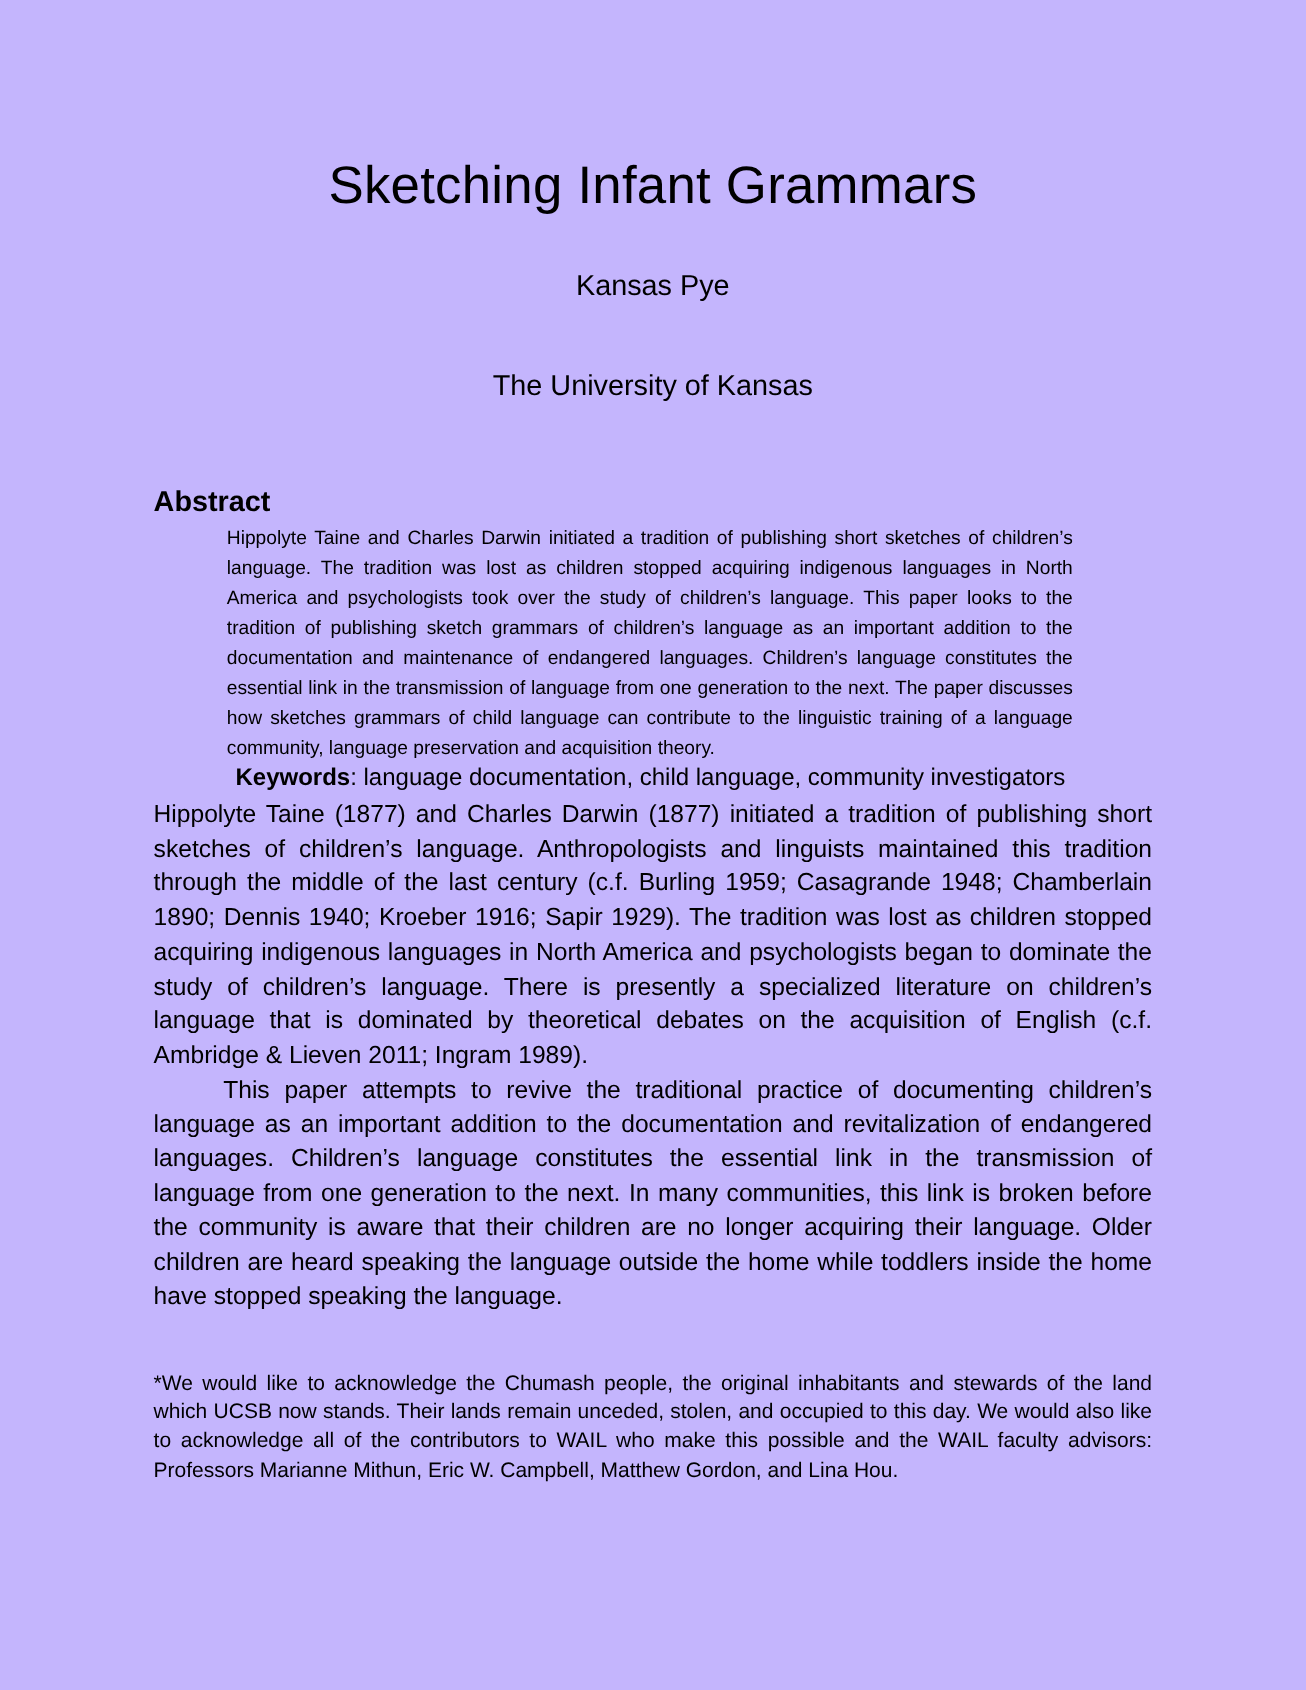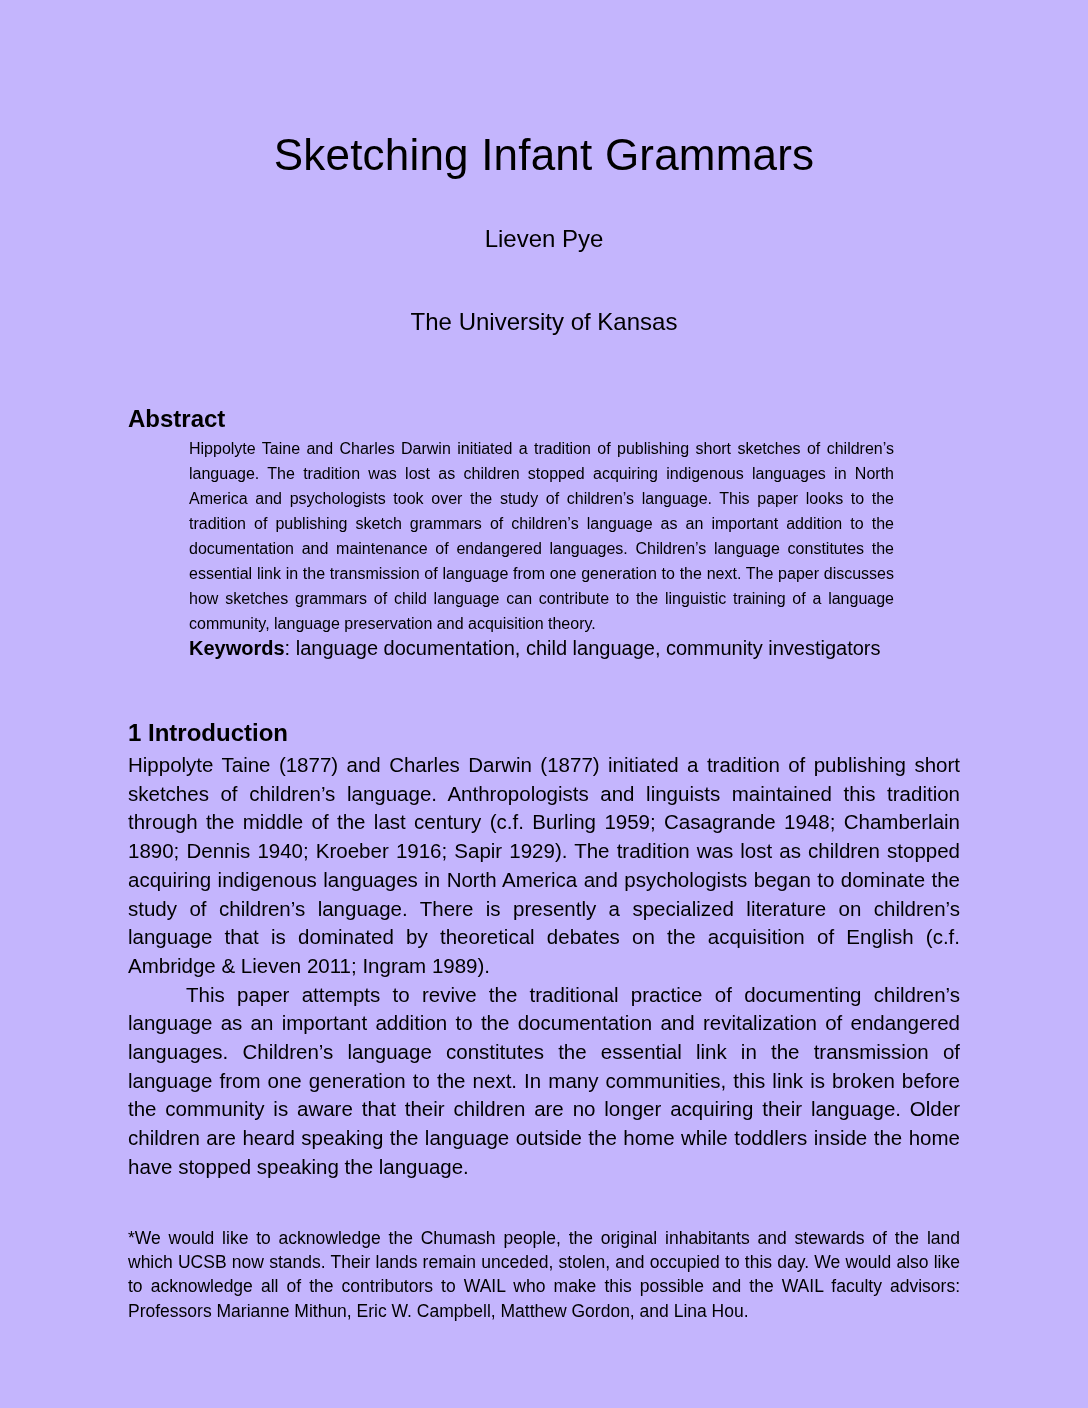--- a/index.html
+++ b/index.html
@@ -44,21 +44,21 @@
   .abstract-body {
     margin: 3px 66px 0 61px;
     font-size: 16px;
     line-height: 25px;
     text-align: justify;
   }
   .keywords {
     margin: 0 65px 0 61px;
     font-size: 20px;
     line-height: 25px;
-    text-align: left;
+    text-align: center;
   }
   .keywords .kw-label { font-weight: 700; }
   .section-heading {
     margin-top: 58px;
     font-size: 24px;
     line-height: 28px;
     font-weight: 700;
     text-align: left;
   }
   .body-para {
@@ -75,31 +75,30 @@
     text-align: justify;
   }
 </style>
 </head>
 <body>
 
 <div class="page">
 
   <h1 class="title">Sketching Infant Grammars</h1>
 
-  <p class="author">Lieven Pye</p>
+  <p class="author">Kansas Pye</p>
 
   <p class="affiliation">The University of Kansas</p>
 
   <section class="abstract">
     <h2 class="abstract-heading">Abstract</h2>
     <p class="abstract-body">Hippolyte Taine and Charles Darwin initiated a tradition of publishing short sketches of children’s language. The tradition was lost as children stopped acquiring indigenous languages in North America and psychologists took over the study of children’s language. This paper looks to the tradition of publishing sketch grammars of children’s language as an important addition to the documentation and maintenance of endangered languages. Children’s language constitutes the essential link in the transmission of language from one generation to the next. The paper discusses how sketches grammars of child language can contribute to the linguistic training of a language community, language preservation and acquisition theory.</p>
     <p class="keywords"><span class="kw-label">Keywords</span><span>: language documentation, child language, community investigators</span></p>
   </section>
 
   <section>
-    <h2 class="section-heading">1 Introduction</h2>
     <p class="body-para first">Hippolyte Taine (1877) and Charles Darwin (1877) initiated a tradition of publishing short sketches of children’s language. Anthropologists and linguists maintained this tradition through the middle of the last century (c.f. Burling 1959; Casagrande 1948; Chamberlain 1890; Dennis 1940; Kroeber 1916; Sapir 1929). The tradition was lost as children stopped acquiring indigenous languages in North America and psychologists began to dominate the study of children’s language. There is presently a specialized literature on children’s language that is dominated by theoretical debates on the acquisition of English (c.f. Ambridge &amp; Lieven 2011; Ingram 1989).</p>
     <p class="body-para indented">This paper attempts to revive the traditional practice of documenting children’s language as an important addition to the documentation and revitalization of endangered languages. Children’s language constitutes the essential link in the transmission of language from one generation to the next. In many communities, this link is broken before the community is aware that their children are no longer acquiring their language. Older children are heard speaking the language outside the home while toddlers inside the home have stopped speaking the language.</p>
   </section>
 
   <p class="footnote">*We would like to acknowledge the Chumash people, the original inhabitants and stewards of the land which UCSB now stands. Their lands remain unceded, stolen, and occupied to this day. We would also like to acknowledge all of the contributors to WAIL who make this possible and the WAIL faculty advisors: Professors Marianne Mithun, Eric W. Campbell, Matthew Gordon, and Lina Hou.</p>
 
 </div>
 
 </body></html>

